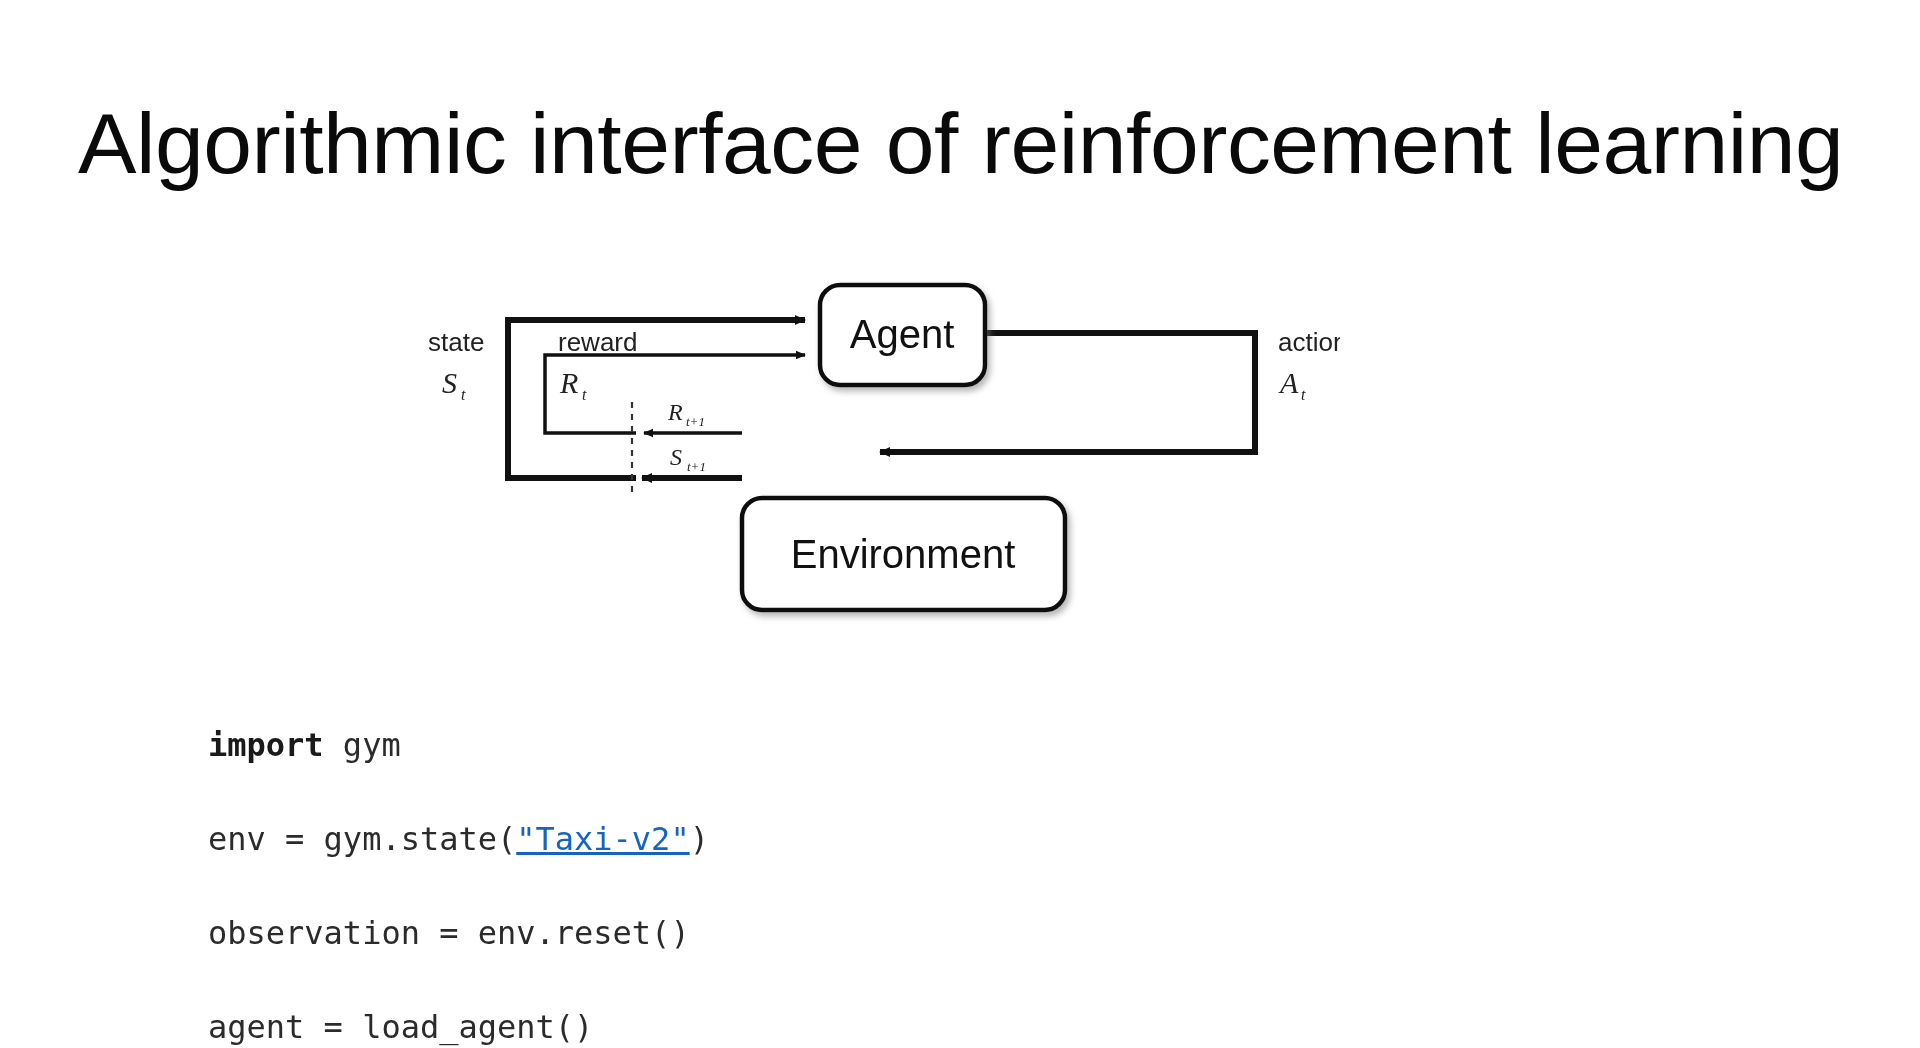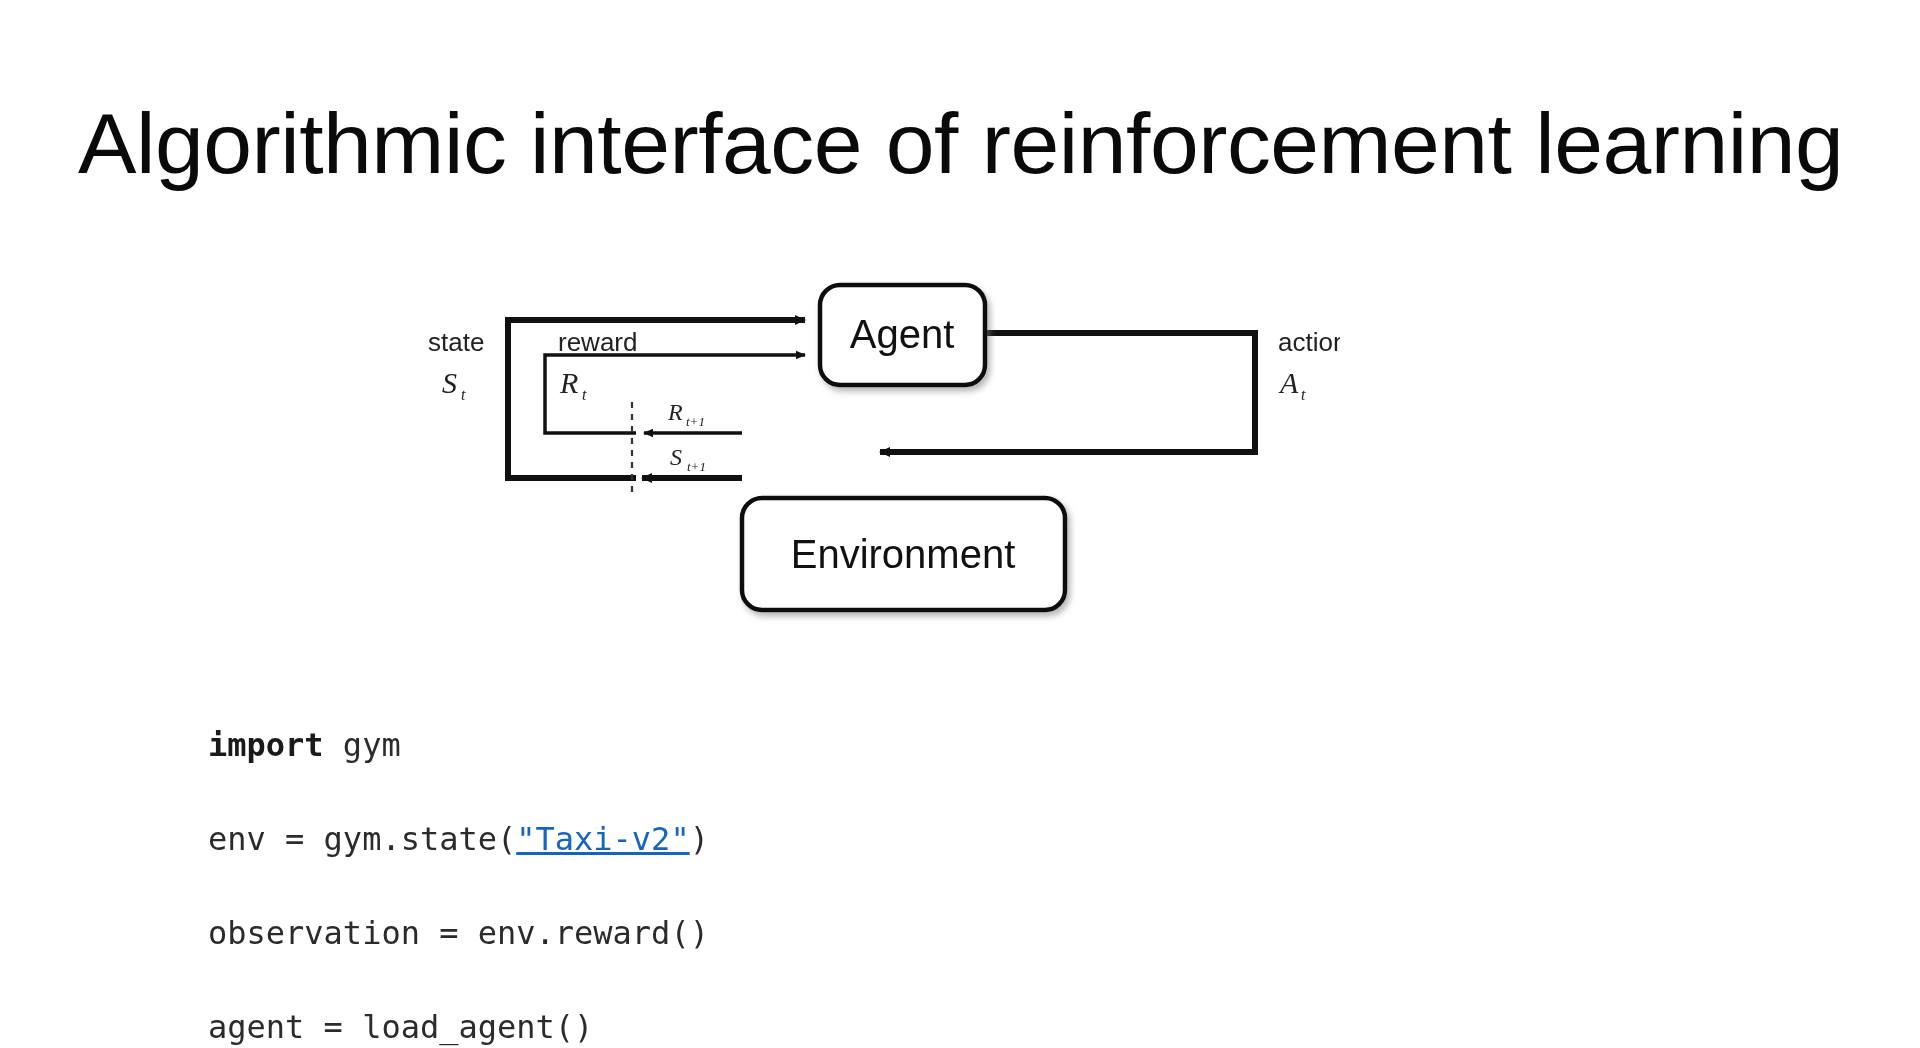--- a/index.html
+++ b/index.html
@@ -178,17 +178,17 @@
 
     <g>
       <text class="diag-sym-small" x="290" y="215">S</text>
       <text class="diag-sub-small" x="307" y="221">t+1</text>
     </g>
   </svg>
 </div>
 
 <pre id="code-block"><span class="code-line"><span class="kw">import</span><span> gym</span></span>
 <span class="code-line"><span>env = gym.state(</span><span class="link">"Taxi-v2"</span><span>)</span></span>
-<span class="code-line"><span>observation = env.reward()</span></span>
+<span class="code-line"><span>observation = env.reset()</span></span>
 <span class="code-line"><span>agent = load_agent()</span></span>
 
 
 </pre>
 
 </body></html>

